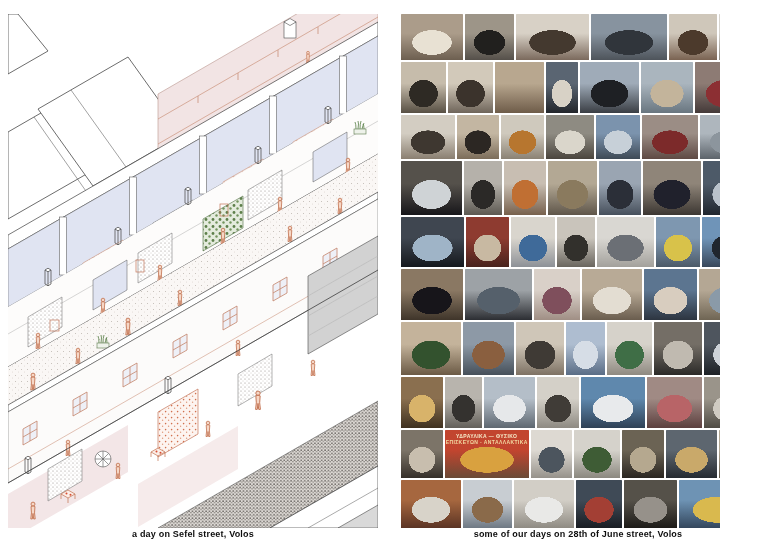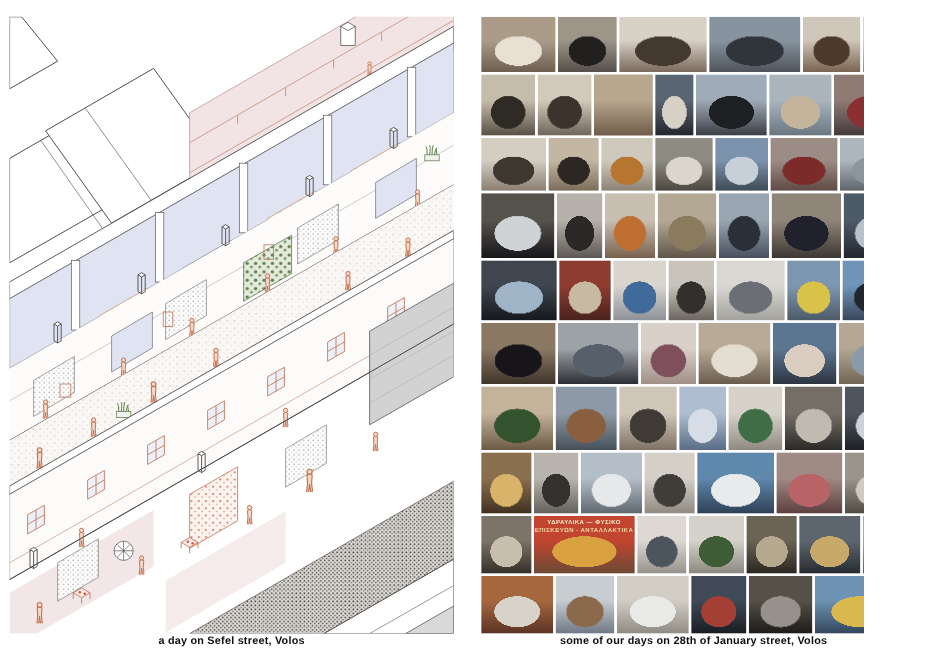--- a/index.html
+++ b/index.html
@@ -307,14 +307,14 @@
         <div class="tile" style="flex-grow: 60; background: radial-gradient(32% 27% at 50% 62%, rgb(216, 211, 201) 0px, rgb(216, 211, 201) 99%, transparent 100%), linear-gradient(rgb(166, 103, 63) 0%, rgb(166, 103, 63) 42%, rgb(91, 52, 36) 100%);"></div>
         <div class="tile" style="flex-grow: 50; background: radial-gradient(32% 27% at 50% 62%, rgb(138, 106, 74) 0px, rgb(138, 106, 74) 99%, transparent 100%), linear-gradient(rgb(200, 205, 210) 0%, rgb(200, 205, 210) 42%, rgb(111, 121, 132) 100%);"></div>
         <div class="tile" style="flex-grow: 60; background: radial-gradient(32% 27% at 50% 62%, rgb(233, 233, 231) 0px, rgb(233, 233, 231) 99%, transparent 100%), linear-gradient(rgb(210, 206, 198) 0%, rgb(210, 206, 198) 42%, rgb(143, 139, 131) 100%);"></div>
         <div class="tile" style="flex-grow: 46; background: radial-gradient(32% 27% at 50% 62%, rgb(163, 63, 52) 0px, rgb(163, 63, 52) 99%, transparent 100%), linear-gradient(rgb(63, 74, 86) 0%, rgb(63, 74, 86) 42%, rgb(25, 29, 35) 100%);"></div>
         <div class="tile" style="flex-grow: 54; background: radial-gradient(32% 27% at 50% 62%, rgb(150, 145, 138) 0px, rgb(150, 145, 138) 99%, transparent 100%), linear-gradient(rgb(85, 81, 73) 0%, rgb(85, 81, 73) 42%, rgb(29, 27, 24) 100%);"></div>
         <div class="tile" style="flex-grow: 76; background: radial-gradient(32% 27% at 50% 62%, rgb(217, 185, 78) 0px, rgb(217, 185, 78) 99%, transparent 100%), linear-gradient(rgb(110, 147, 180) 0%, rgb(110, 147, 180) 42%, rgb(51, 70, 92) 100%);"></div>
       </div>
     </div>
 
   <div class="caption left">a day on Sefel street, Volos</div>
-  <div class="caption right">some of our days on 28th of January street, Volos</div>
+  <div class="caption right">some of our days on 28th of June street, Volos</div>
 </div>
 
 </body></html>

